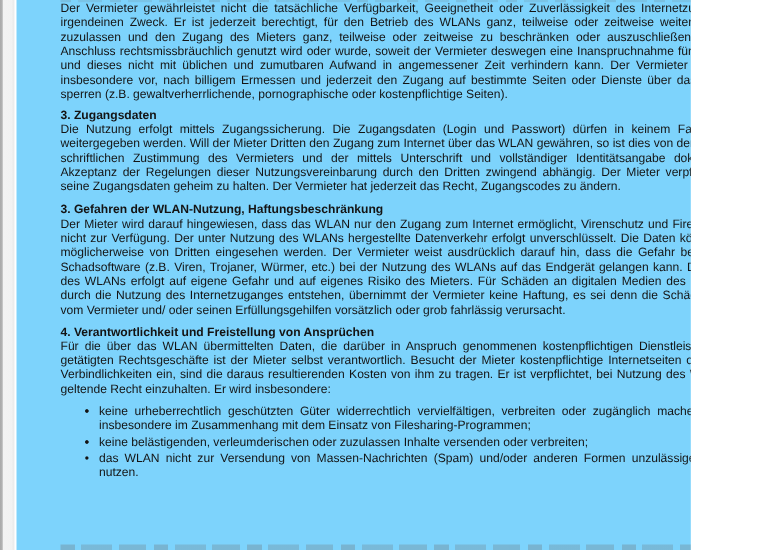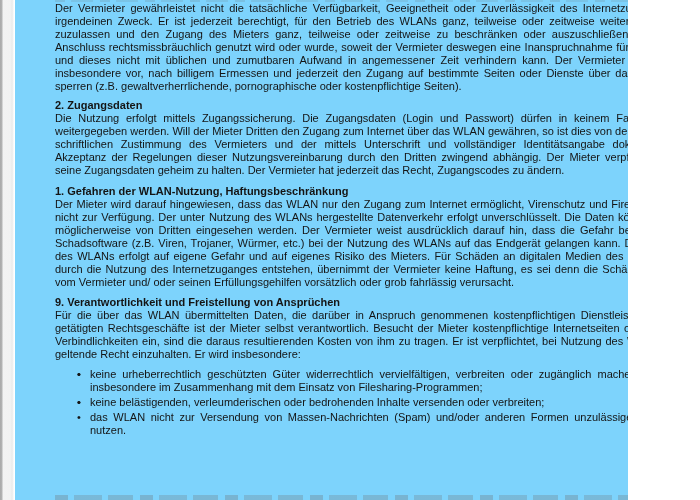--- a/index.html
+++ b/index.html
@@ -90,43 +90,43 @@
 <div class="viewport">
 
   <div class="page-edge"></div>
 
   <div class="clip-top"></div>
 
   <div class="content">
 
     <p class="intro">Der Vermieter gewährleistet nicht die tatsächliche Verfügbarkeit, Geeignetheit oder Zuverlässigkeit des Internetzuganges für irgendeinen Zweck. Er ist jederzeit berechtigt, für den Betrieb des WLANs ganz, teilweise oder zeitweise weitere Mitnutzer zuzulassen und den Zugang des Mieters ganz, teilweise oder zeitweise zu beschränken oder auszuschließen, wenn der Anschluss rechtsmissbräuchlich genutzt wird oder wurde, soweit der Vermieter deswegen eine Inanspruchnahme fürchten muss und dieses nicht mit üblichen und zumutbaren Aufwand in angemessener Zeit verhindern kann. Der Vermieter behält sich insbesondere vor, nach billigem Ermessen und jederzeit den Zugang auf bestimmte Seiten oder Dienste über das WLAN zu sperren (z.B. gewaltverherrlichende, pornographische oder kostenpflichtige Seiten).</p>
 
-    <h3 class="sec-heading h-2">2. Zugangsdaten</h3>
+    <h3 class="sec-heading h-2">3. Zugangsdaten</h3>
     <p>Die Nutzung erfolgt mittels Zugangssicherung. Die Zugangsdaten (Login und Passwort) dürfen in keinem Fall an Dritte weitergegeben werden. Will der Mieter Dritten den Zugang zum Internet über das WLAN gewähren, so ist dies von der vorherigen schriftlichen Zustimmung des Vermieters und der mittels Unterschrift und vollständiger Identitätsangabe dokumentierter Akzeptanz der Regelungen dieser Nutzungsvereinbarung durch den Dritten zwingend abhängig. Der Mieter verpflichtet sich, seine Zugangsdaten geheim zu halten. Der Vermieter hat jederzeit das Recht, Zugangscodes zu ändern.</p>
 
-    <h3 class="sec-heading h-3">1. Gefahren der WLAN-Nutzung, Haftungsbeschränkung</h3>
+    <h3 class="sec-heading h-3">3. Gefahren der WLAN-Nutzung, Haftungsbeschränkung</h3>
     <p>Der Mieter wird darauf hingewiesen, dass das WLAN nur den Zugang zum Internet ermöglicht, Virenschutz und Firewall stehen nicht zur Verfügung. Der unter Nutzung des WLANs hergestellte Datenverkehr erfolgt unverschlüsselt. Die Daten können daher möglicherweise von Dritten eingesehen werden. Der Vermieter weist ausdrücklich darauf hin, dass die Gefahr besteht, dass Schadsoftware (z.B. Viren, Trojaner, Würmer, etc.) bei der Nutzung des WLANs auf das Endgerät gelangen kann. Die Nutzung des WLANs erfolgt auf eigene Gefahr und auf eigenes Risiko des Mieters. Für Schäden an digitalen Medien des Mieters, die durch die Nutzung des Internetzuganges entstehen, übernimmt der Vermieter keine Haftung, es sei denn die Schäden wurden vom Vermieter und/ oder seinen Erfüllungsgehilfen vorsätzlich oder grob fahrlässig verursacht.</p>
 
-    <h3 class="sec-heading h-4">9. Verantwortlichkeit und Freistellung von Ansprüchen</h3>
+    <h3 class="sec-heading h-4">4. Verantwortlichkeit und Freistellung von Ansprüchen</h3>
     <p>Für die über das WLAN übermittelten Daten, die darüber in Anspruch genommenen kostenpflichtigen Dienstleistungen und getätigten Rechtsgeschäfte ist der Mieter selbst verantwortlich. Besucht der Mieter kostenpflichtige Internetseiten oder geht er Verbindlichkeiten ein, sind die daraus resultierenden Kosten von ihm zu tragen. Er ist verpflichtet, bei Nutzung des WLANs das geltende Recht einzuhalten. Er wird insbesondere:</p>
 
     <ul class="bullet-list">
       <li>
         <span class="marker">•</span>
       </li>
       <li>
         <span class="marker">•</span>
         <span>keine urheberrechtlich geschützten Güter widerrechtlich vervielfältigen, verbreiten oder zugänglich machen; dies gilt insbesondere im Zusammenhang mit dem Einsatz von Filesharing-Programmen;</span>
       </li>
       <li>
         <span class="marker">•</span>
       </li>
       <li>
         <span class="marker">•</span>
-        <span>keine belästigenden, verleumderischen oder bedrohenden Inhalte versenden oder verbreiten;</span>
+        <span>keine belästigenden, verleumderischen oder zuzulassen Inhalte versenden oder verbreiten;</span>
       </li>
       <li>
         <span class="marker">•</span>
         <span>das WLAN nicht zur Versendung von Massen-Nachrichten (Spam) und/oder anderen Formen unzulässiger Werbung nutzen.</span>
       </li>
     </ul>
 
   </div>
 
   <div class="clip-bottom"></div>

